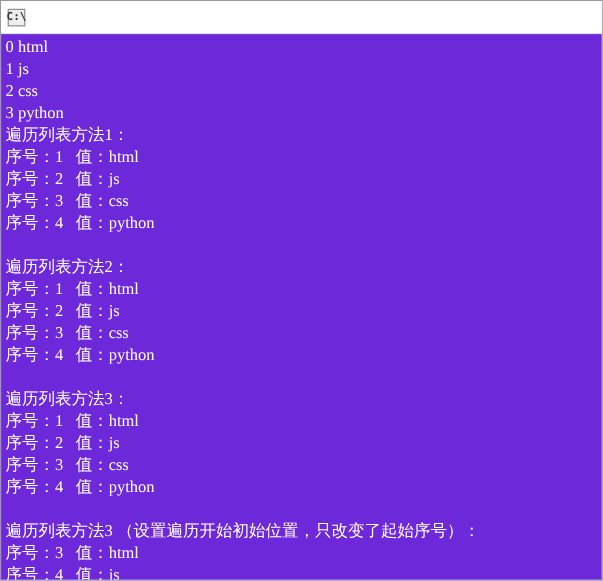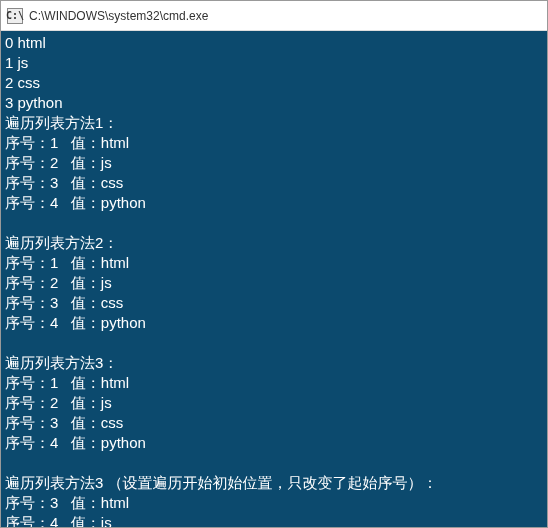--- a/index.html
+++ b/index.html
@@ -42,37 +42,36 @@
       background: #eee;
       border: 1px solid #888;
     }
     .titlebar-text {
       font-size: 12px;
       color: #333;
       font-family: "Segoe UI", Tahoma, sans-serif;
     }
     .terminal {
       flex: 1;
-      background: #0c4a6e;
+      background: #6d28d9;
       color: #fff;
       padding: 2px 4px;
       font-size: 15px;
       line-height: 20px;
       white-space: pre;
       overflow: hidden;
-      font-family: Liberation Sans, sans-serif;
+      font-family: Liberation Serif, serif;
     }
   </style>
 </head>
 <body>
 
 <div class="window">
   <div class="titlebar">
     <span class="titlebar-icon">C:\</span>
-    <span class="titlebar-text">C:\WINDOWS\system32\cmd.exe</span>
   </div>
   <div class="terminal"><span>0 html</span>
 <span>1 js</span>
 <span>2 css</span>
 <span>3 python</span>
 <span>遍历列表方法1：</span>
 <span>序号：1   值：html</span>
 <span>序号：2   值：js</span>
 <span>序号：3   值：css</span>
 <span>序号：4   值：python</span>

